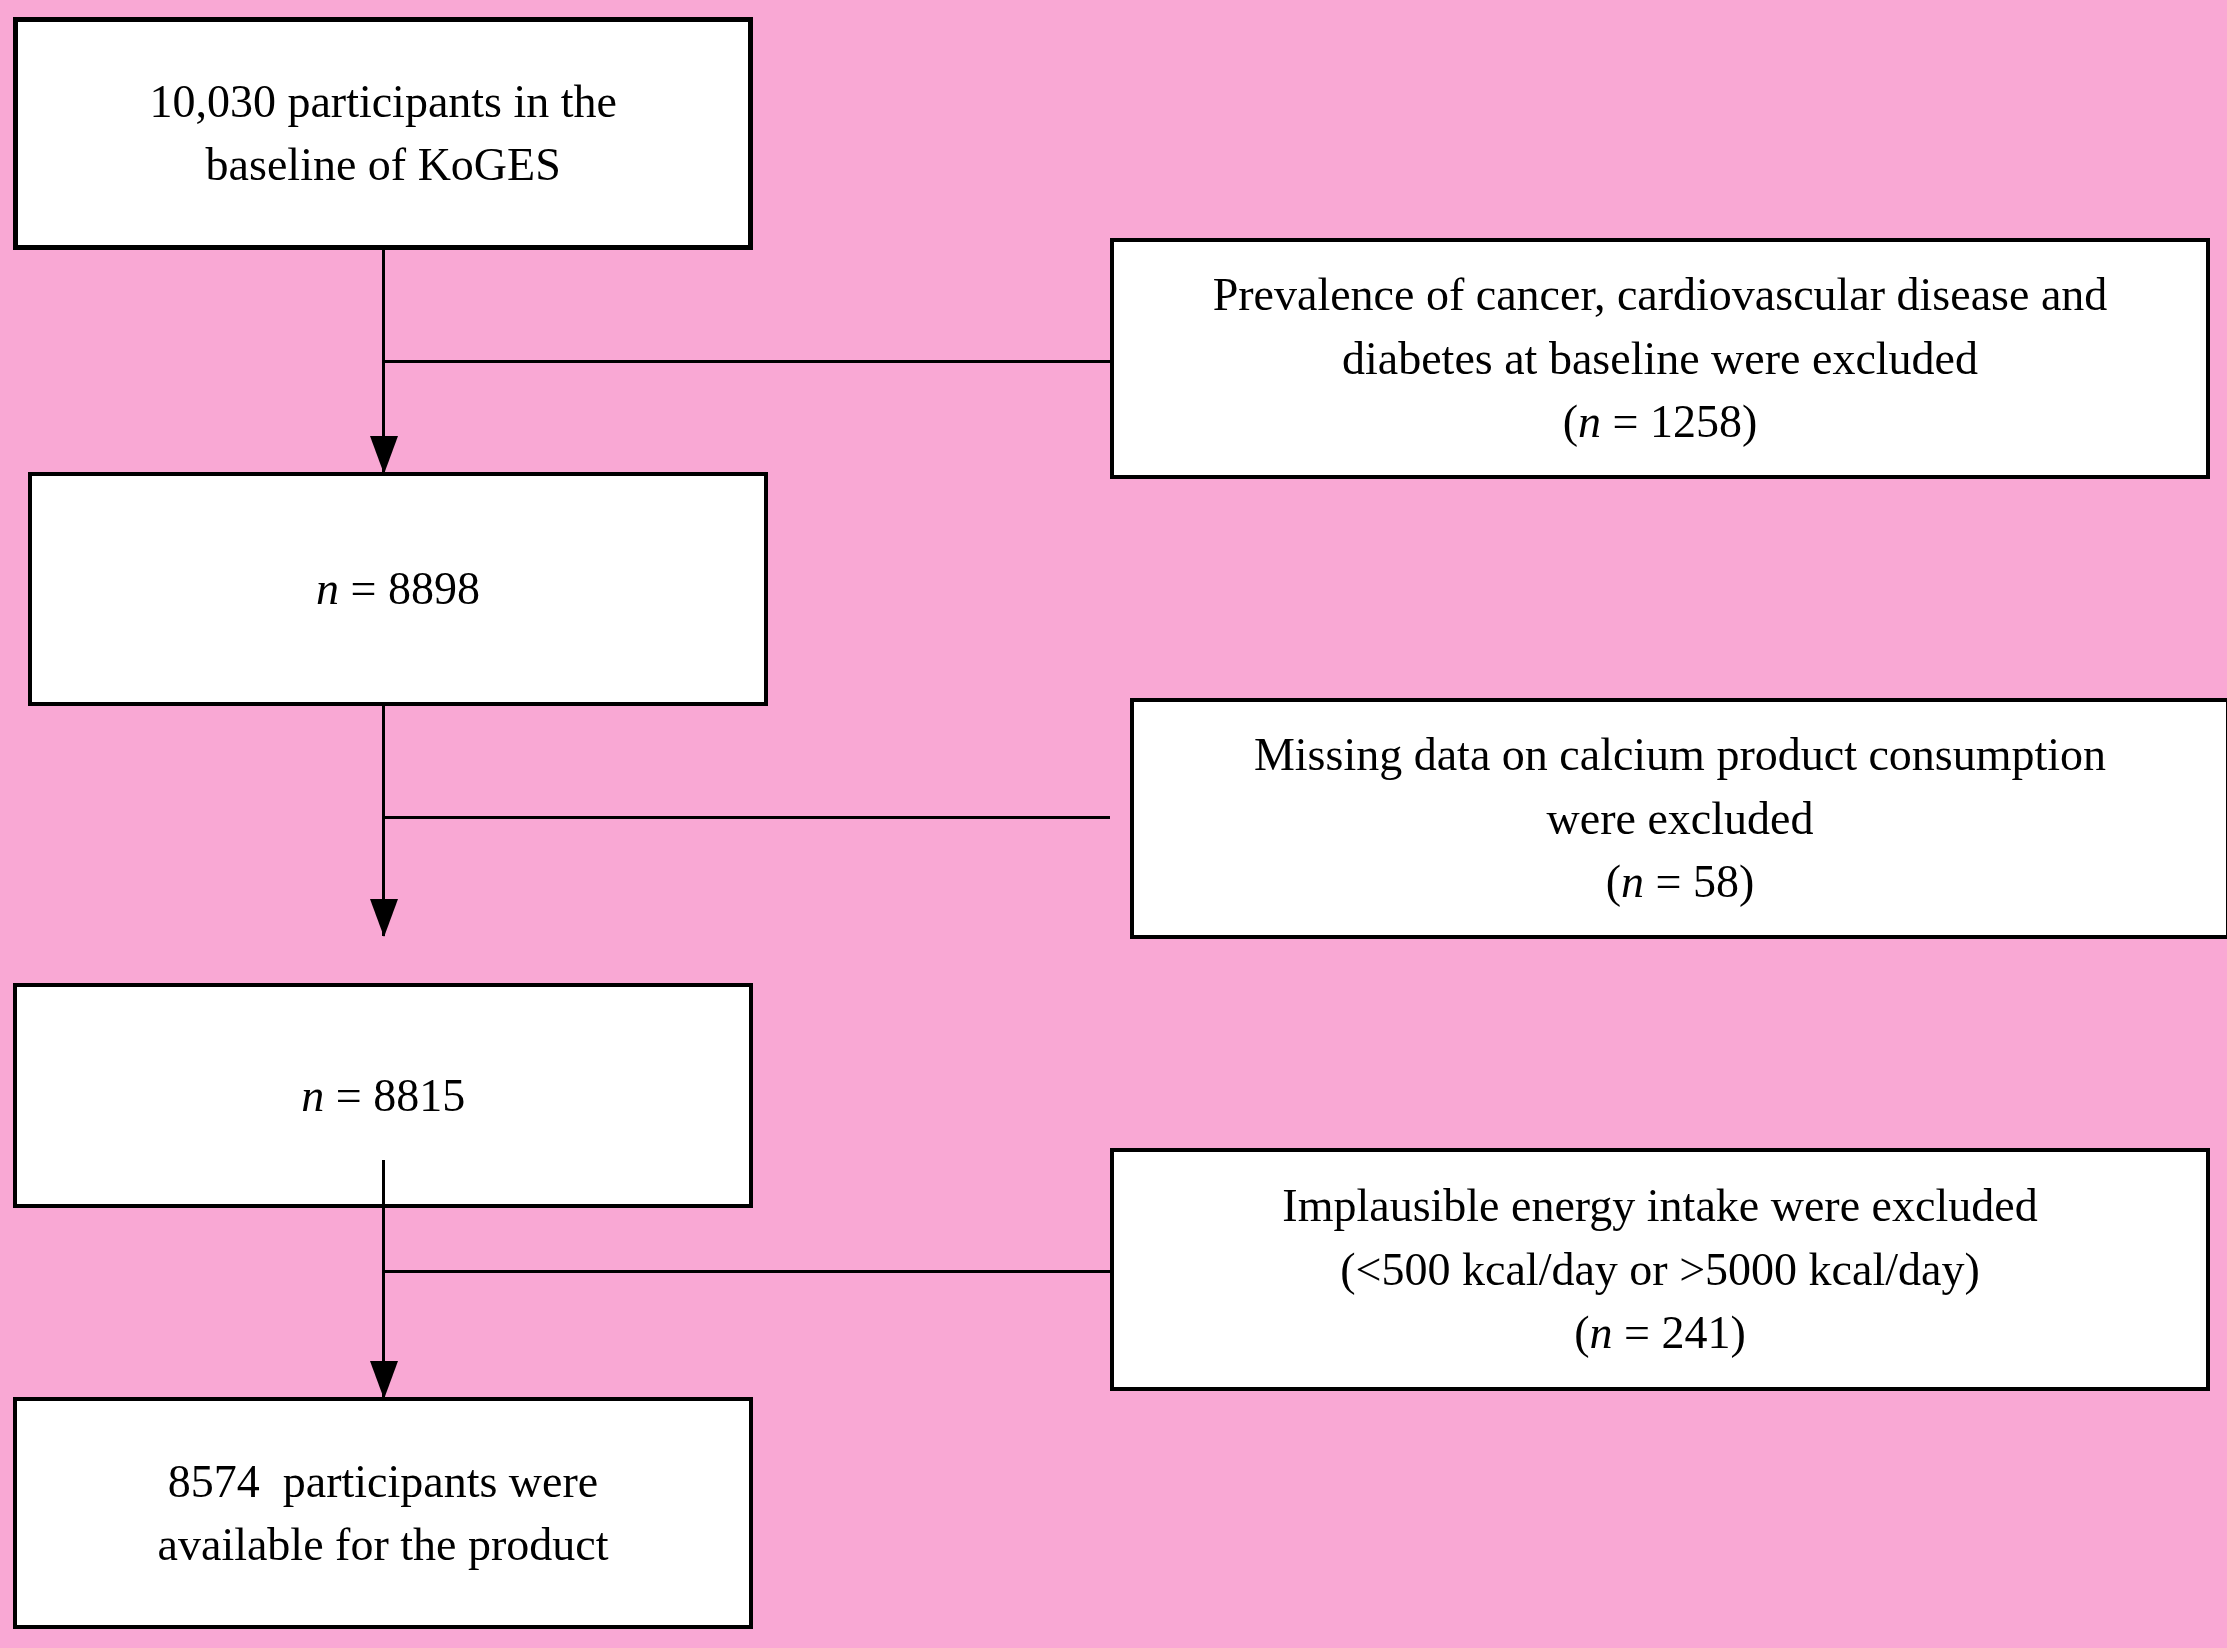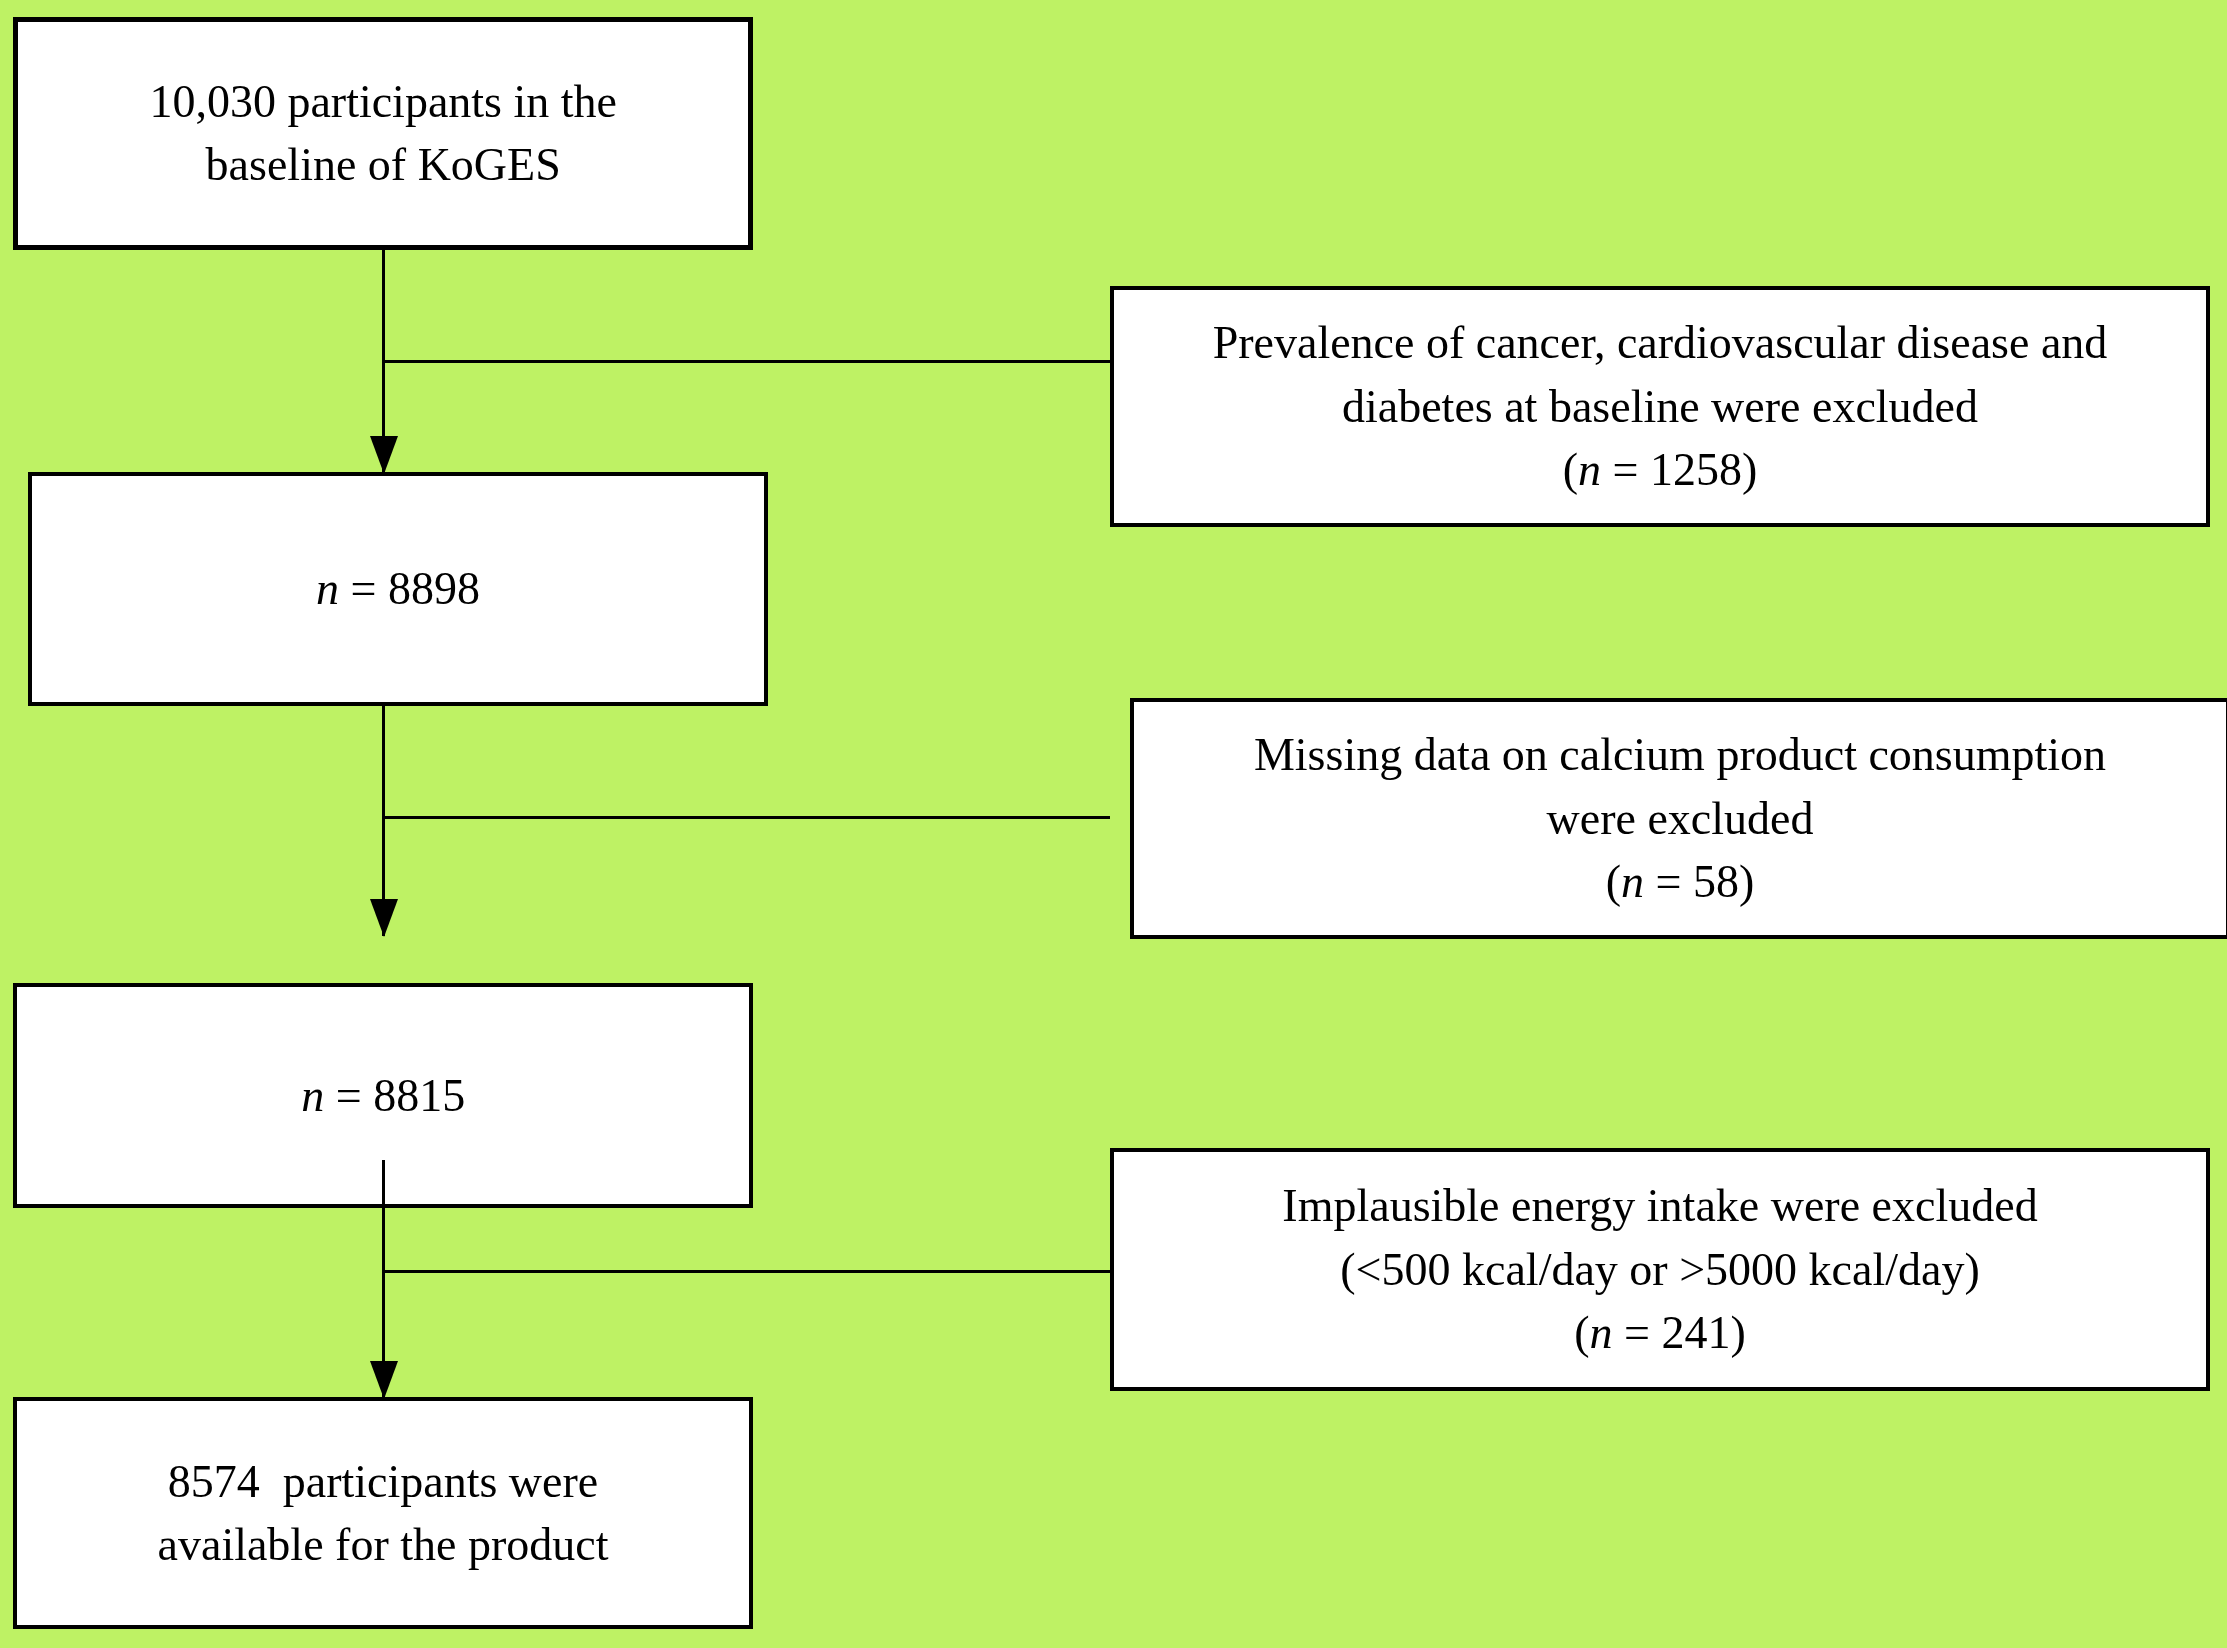--- a/index.html
+++ b/index.html
@@ -4,21 +4,21 @@
 <style>
   html, body {
     margin: 0;
     padding: 0;
     background: #ffffff;
   }
   .canvas {
     position: relative;
     width: 2227px;
     height: 1649px;
-    background: #bef264;
+    background: #f9a8d4;
     font-family: "Liberation Serif", "DejaVu Serif", serif;
     color: #000000;
     overflow: hidden;
   }
   .box {
     position: absolute;
     box-sizing: border-box;
     border: 4.1px solid #000000;
     background: #ffffff;
     display: flex;
@@ -32,21 +32,21 @@
   .box .ln { white-space: nowrap; }
   .it { font-style: italic; }
 
   
   .b1 { left: 13.2px;  top: 16.5px;   width: 740px;  height: 233px; border-width: 5px; }
   .b2 { left: 28px;  top: 472px;  width: 740px;  height: 234px; }
   .b3 { left: 13.2px;  top: 935px; width: 740px;  height: 225px; margin-top: 48px; }
   .b4 { left: 13px;  top: 1397px; width: 740px;  height: 232px; }
 
   
-  .r1 { left: 1110px; top: 238px;  width: 1100px; height: 241px; margin-top: 48px; }
+  .r1 { left: 1110px; top: 238px;  width: 1100px; height: 241px; }
   .r2 { left: 1110px; top: 698px;  width: 1100px; height: 241px; margin-left: 20px; }
   .r3 { left: 1110px; top: 1148px; width: 1100px; height: 243px; }
 
   
   .vline {
     position: absolute;
     width: 3.3px;
     background: #000000;
   }
   .hline {

